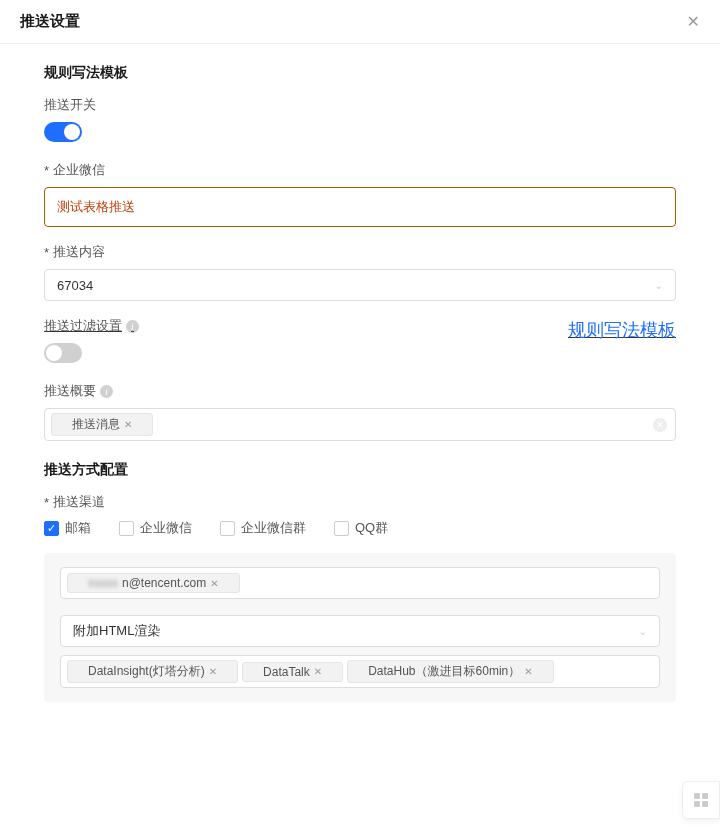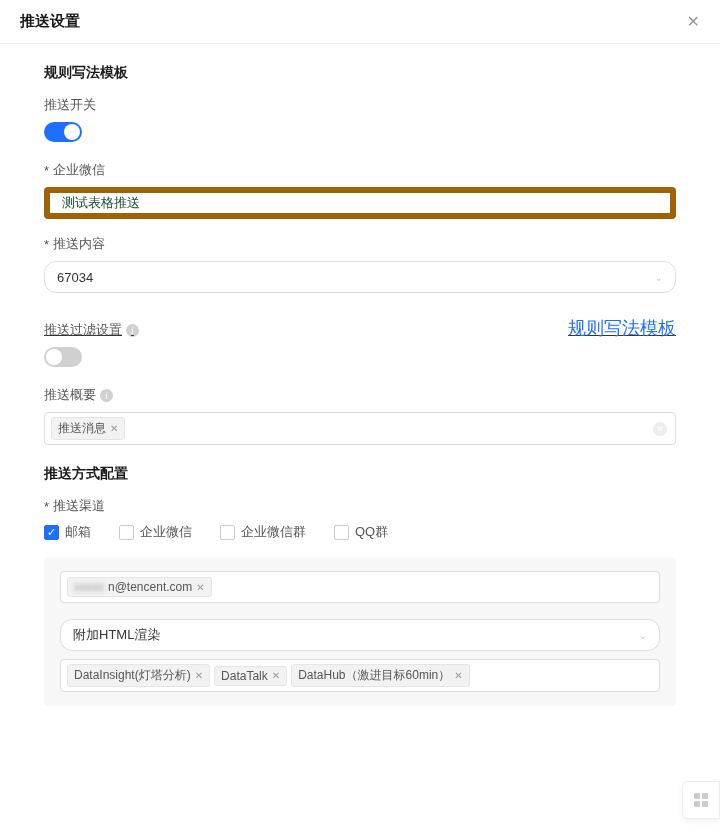--- a/index.html
+++ b/index.html
@@ -42,21 +42,20 @@
       color: #1a1a1a;
       margin-top: 4px;
       margin-bottom: 14px;
     }
     .field-label {
       font-size: 13px;
       color: #555;
       margin-bottom: 8px;
       display: flex;
       align-items: center;
-      margin-top: 12px;
     }
     .field-label .req {
       margin-right: 4px;
       color: #555;
     }
     .info-icon {
       display: inline-block;
       width: 13px;
       height: 13px;
       border-radius: 50%;
@@ -95,35 +94,35 @@
       top: 2px;
     }
     .toggle.on .toggle-knob {
       right: 2px;
     }
     .toggle.off .toggle-knob {
       left: 2px;
     }
     .text-input {
       width: 100%;
-      height: 32px;
-      border: 6px solid #a16207;
+      height: 40px;
+      border: 1px solid #a16207;
       border-radius: 4px;
       padding: 0 12px;
       font-size: 13px;
-      color: #14532d;
+      color: #c2410c;
     }
     .text-input::placeholder {
       color: #bbb;
     }
     .select-wrap {
       width: 100%;
       height: 32px;
       border: 1px solid #ddd;
-      border-radius: 12px;
+      border-radius: 4px;
       padding: 0 12px;
       font-size: 13px;
       color: #333;
       display: flex;
       align-items: center;
       justify-content: space-between;
       cursor: pointer;
       background: #fff;
     }
     .select-arrow {
@@ -151,21 +150,21 @@
       align-items: center;
       flex-wrap: wrap;
       gap: 4px;
       background: #fff;
       position: relative;
     }
     .tag {
       background: #f2f2f2;
       border: 1px solid #e5e5e5;
       border-radius: 3px;
-      padding: 2px 6px;
+      padding: 2px 20px;
       font-size: 12px;
       color: #555;
       display: inline-flex;
       align-items: center;
       gap: 4px;
     }
     .tag-close {
       color: #999;
       font-size: 10px;
       cursor: pointer;

